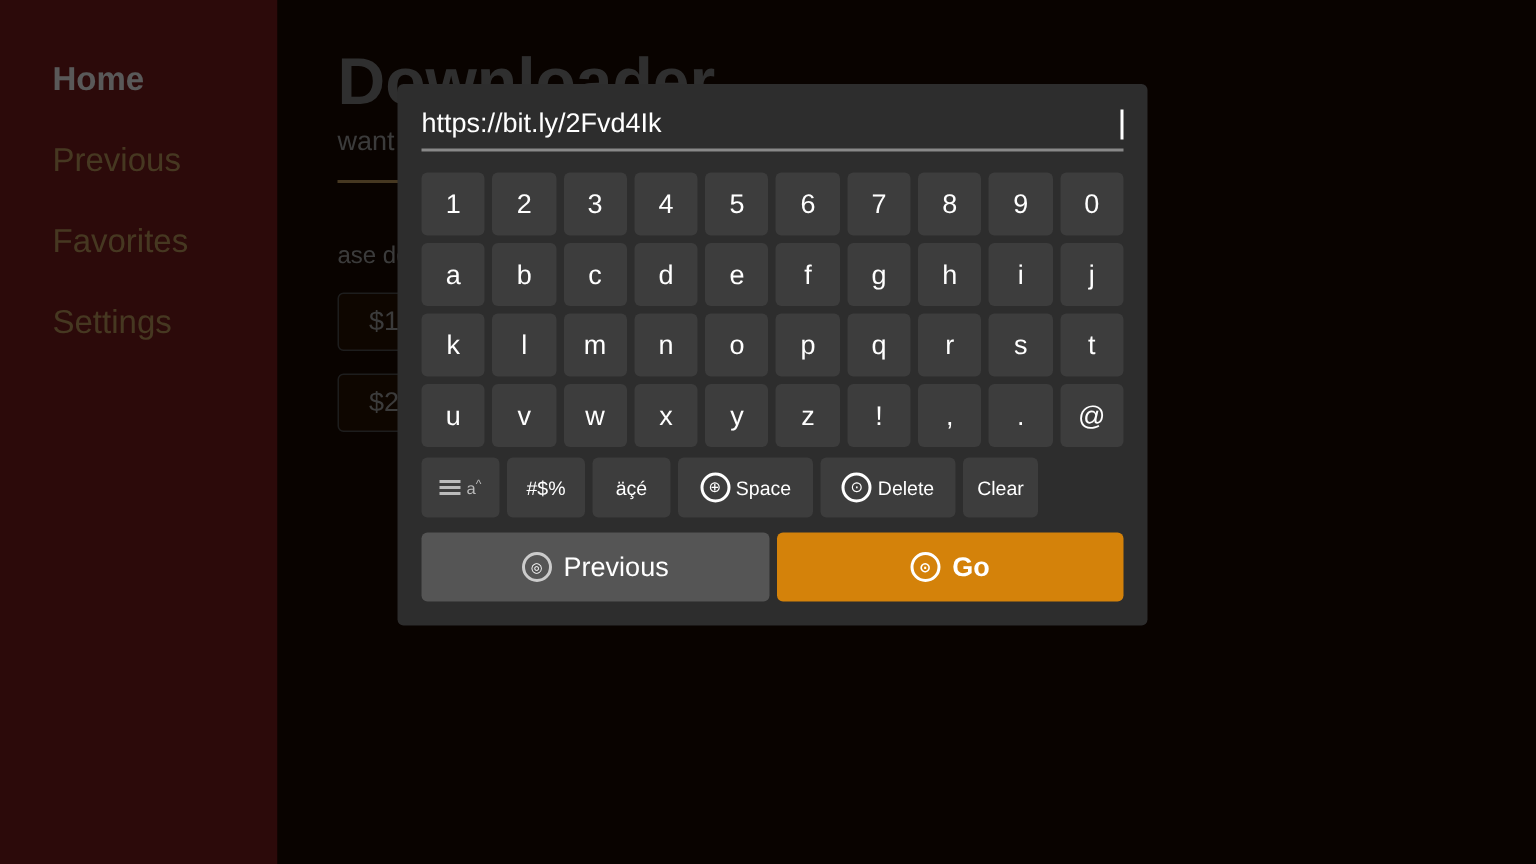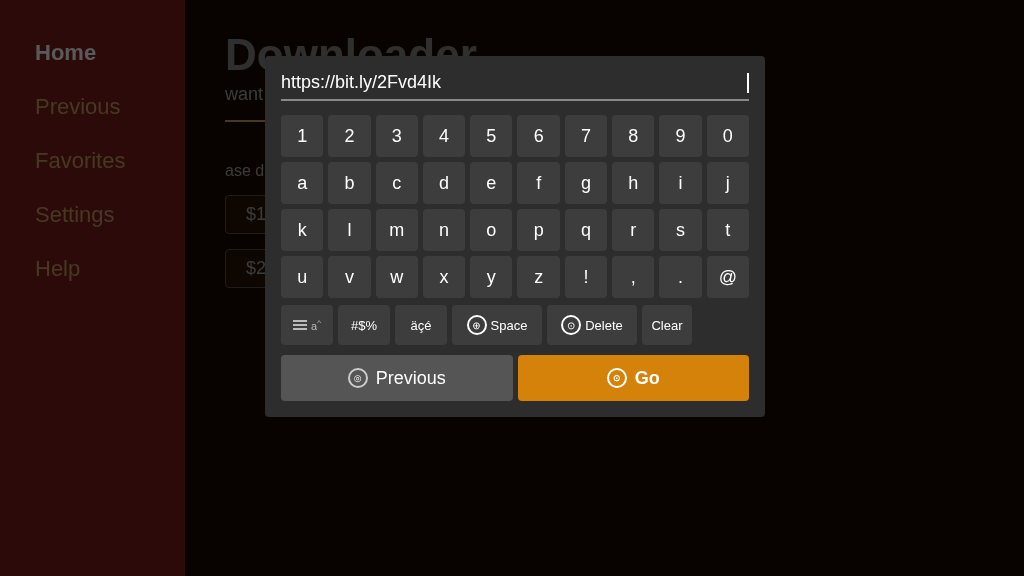--- a/index.html
+++ b/index.html
@@ -291,23 +291,20 @@
       <span>Home</span>
     </div>
     <div class="sidebar-item">
       <span>Previous</span>
     </div>
     <div class="sidebar-item">
       <span>Favorites</span>
     </div>
     <div class="sidebar-item">
       <span>Settings</span>
-    </div>
-    <div class="sidebar-item">
-      <span>Help</span>
     </div>
   </div>
 
   <div class="main-content">
     <div class="main-title">Downloader</div>
     <div class="main-text">
       <span>want to download:</span>
     </div>
     <div class="underline-bar"></div>
     <div class="donation-text">

